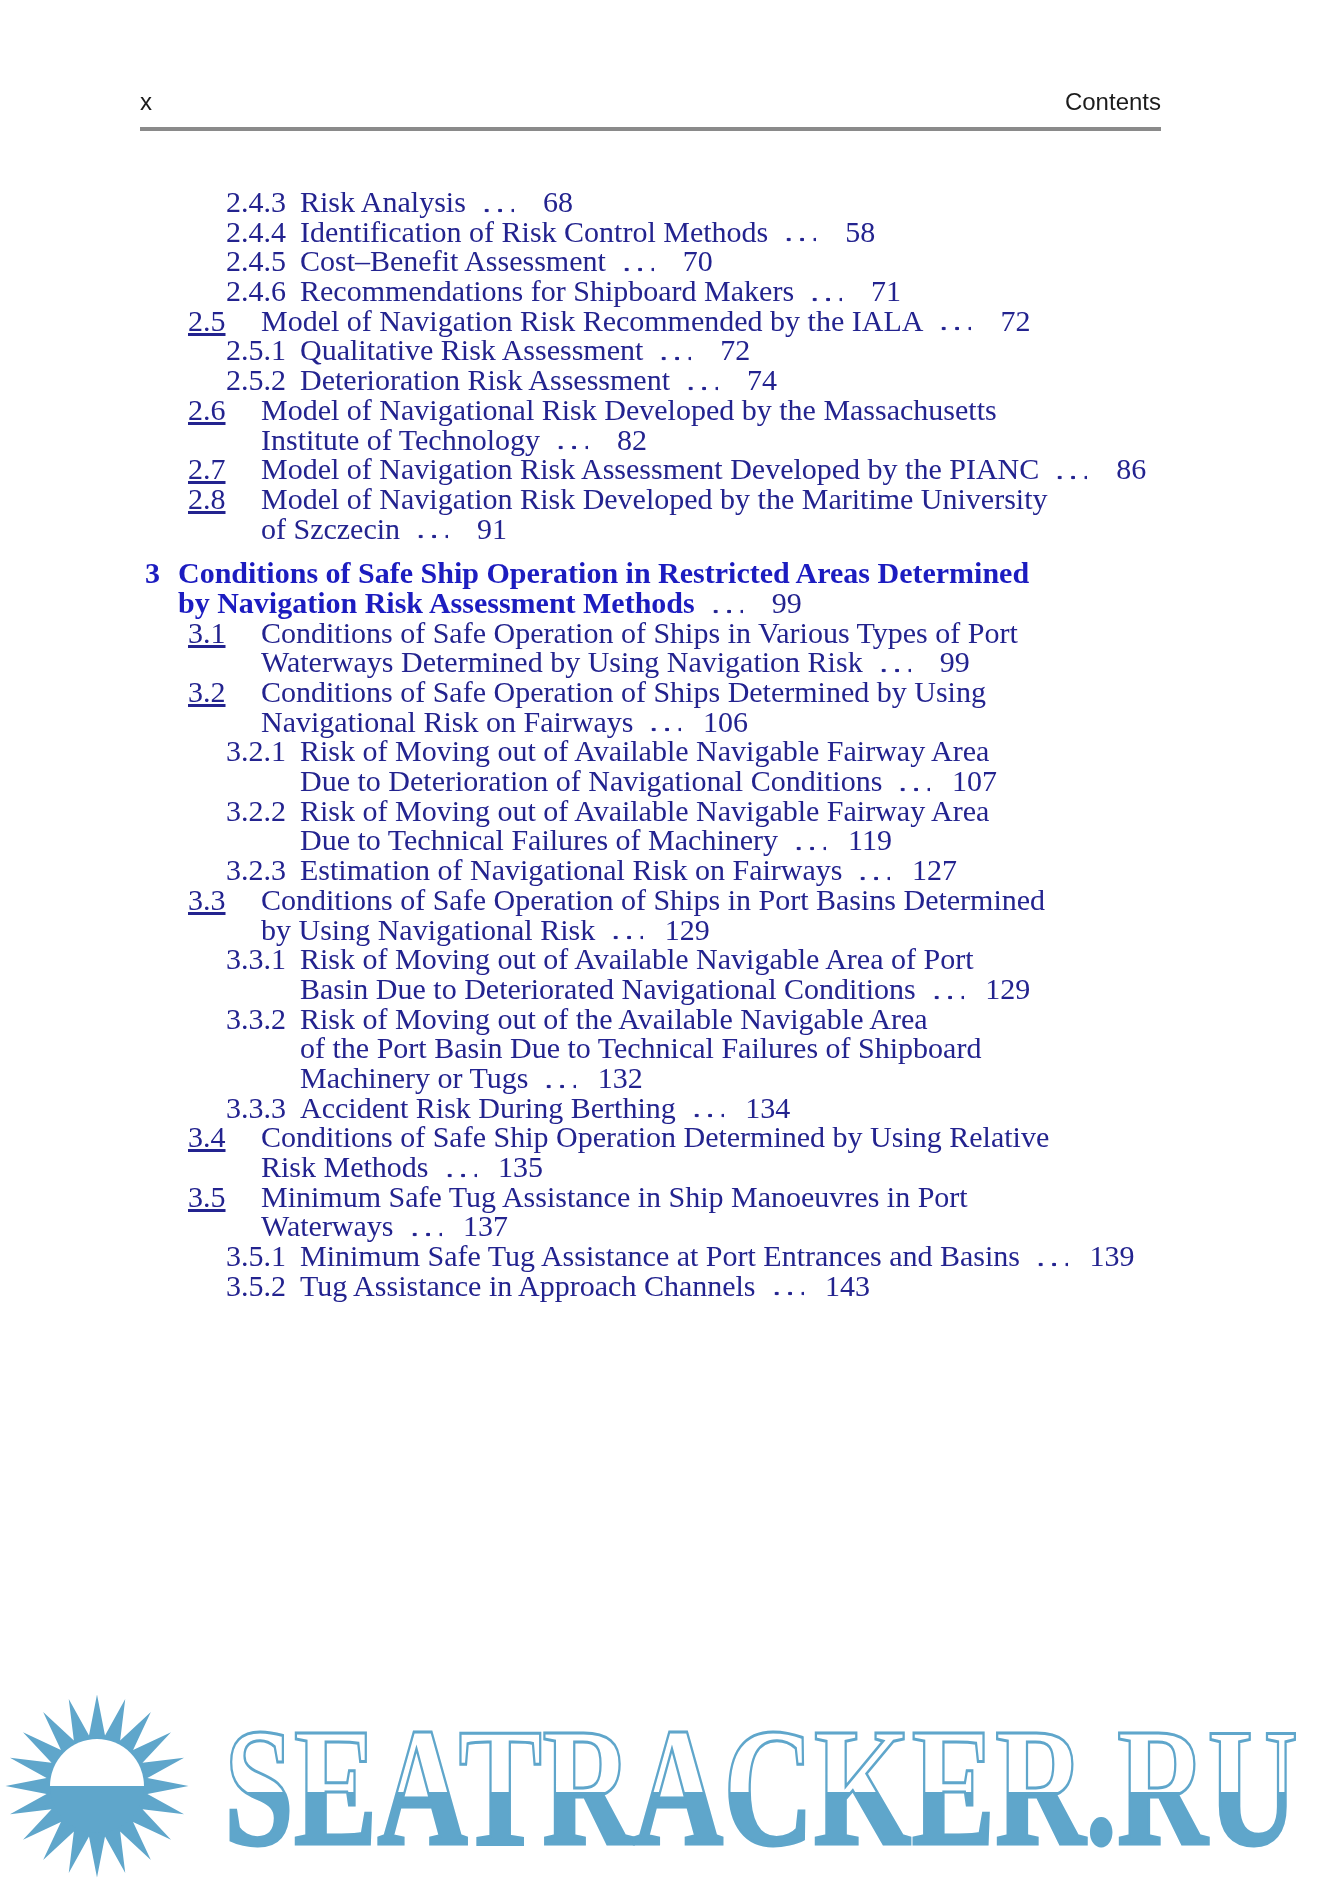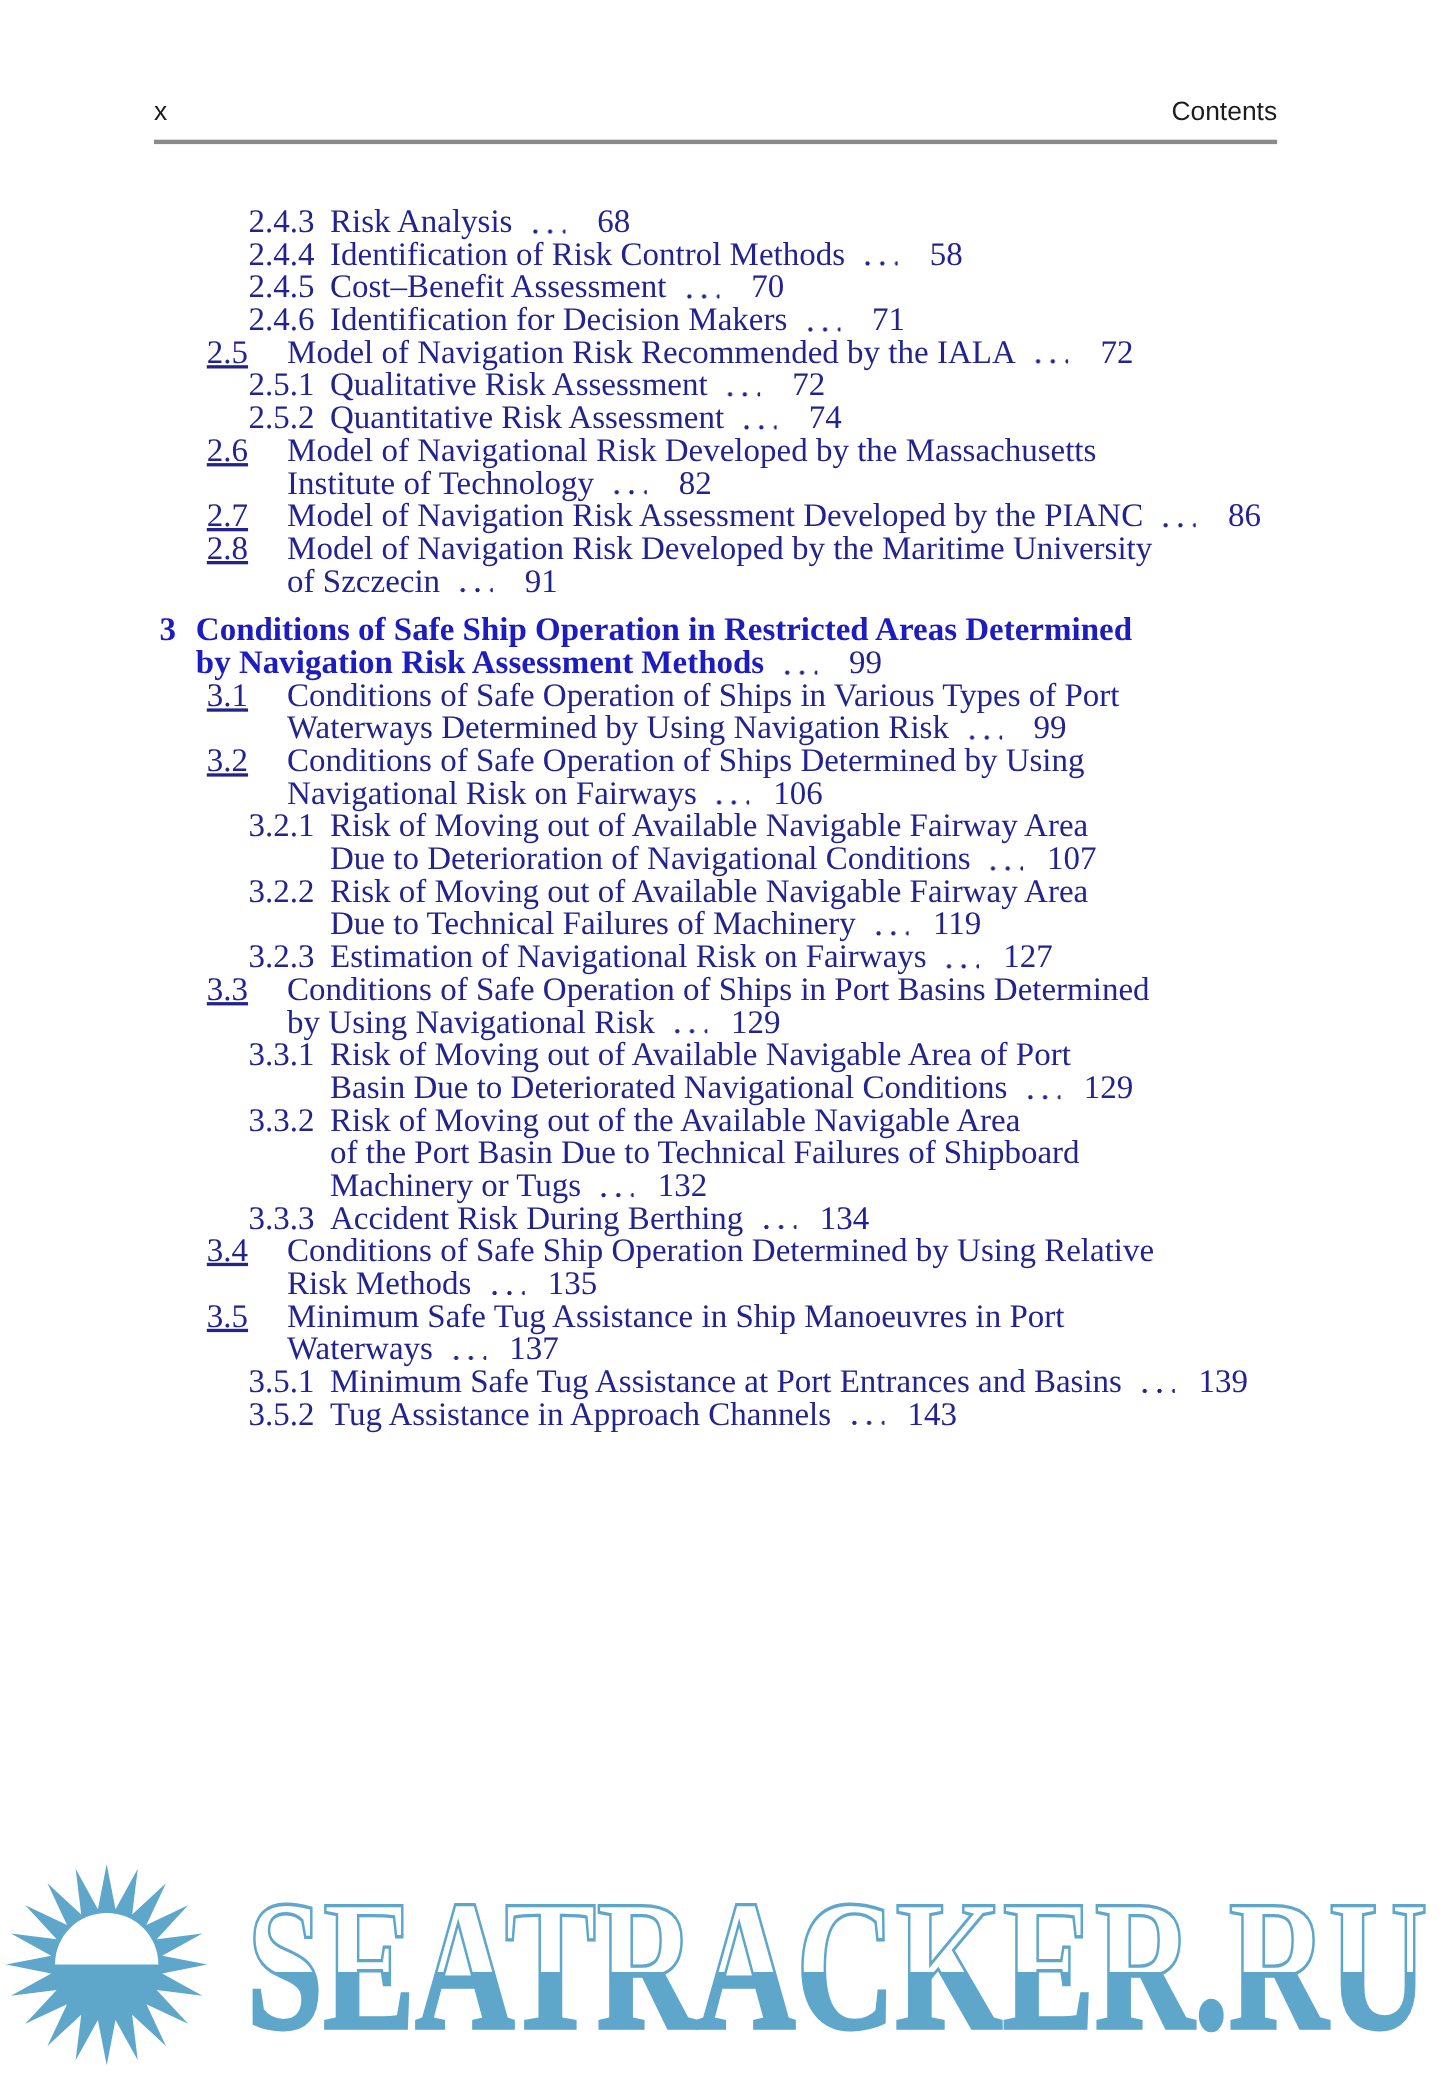--- a/index.html
+++ b/index.html
@@ -89,39 +89,39 @@
       <span class="pg">58</span>
     </div>
     <div class="row subsection first">
       <span class="num">2.4.5</span>
       <span class="txt">Cost–Benefit Assessment</span>
       <span class="leader"></span>
       <span class="pg">70</span>
     </div>
     <div class="row subsection first">
       <span class="num">2.4.6</span>
-      <span class="txt">Identification for Decision Makers</span>
+      <span class="txt">Recommendations for Shipboard Makers</span>
       <span class="leader"></span>
       <span class="pg">71</span>
     </div>
     <div class="row section first">
       <span class="num">2.5</span>
       <span class="txt">Model of Navigation Risk Recommended by the IALA</span>
       <span class="leader"></span>
       <span class="pg">72</span>
     </div>
     <div class="row subsection first">
       <span class="num">2.5.1</span>
       <span class="txt">Qualitative Risk Assessment</span>
       <span class="leader"></span>
       <span class="pg">72</span>
     </div>
     <div class="row subsection first">
       <span class="num">2.5.2</span>
-      <span class="txt">Quantitative Risk Assessment</span>
+      <span class="txt">Deterioration Risk Assessment</span>
       <span class="leader"></span>
       <span class="pg">74</span>
     </div>
     <div class="row section first">
       <span class="num">2.6</span>
       <span class="txt">Model of Navigational Risk Developed by the Massachusetts</span>
     </div>
     <div class="row section cont">
       <span class="txt">Institute of Technology</span>
       <span class="leader"></span>

